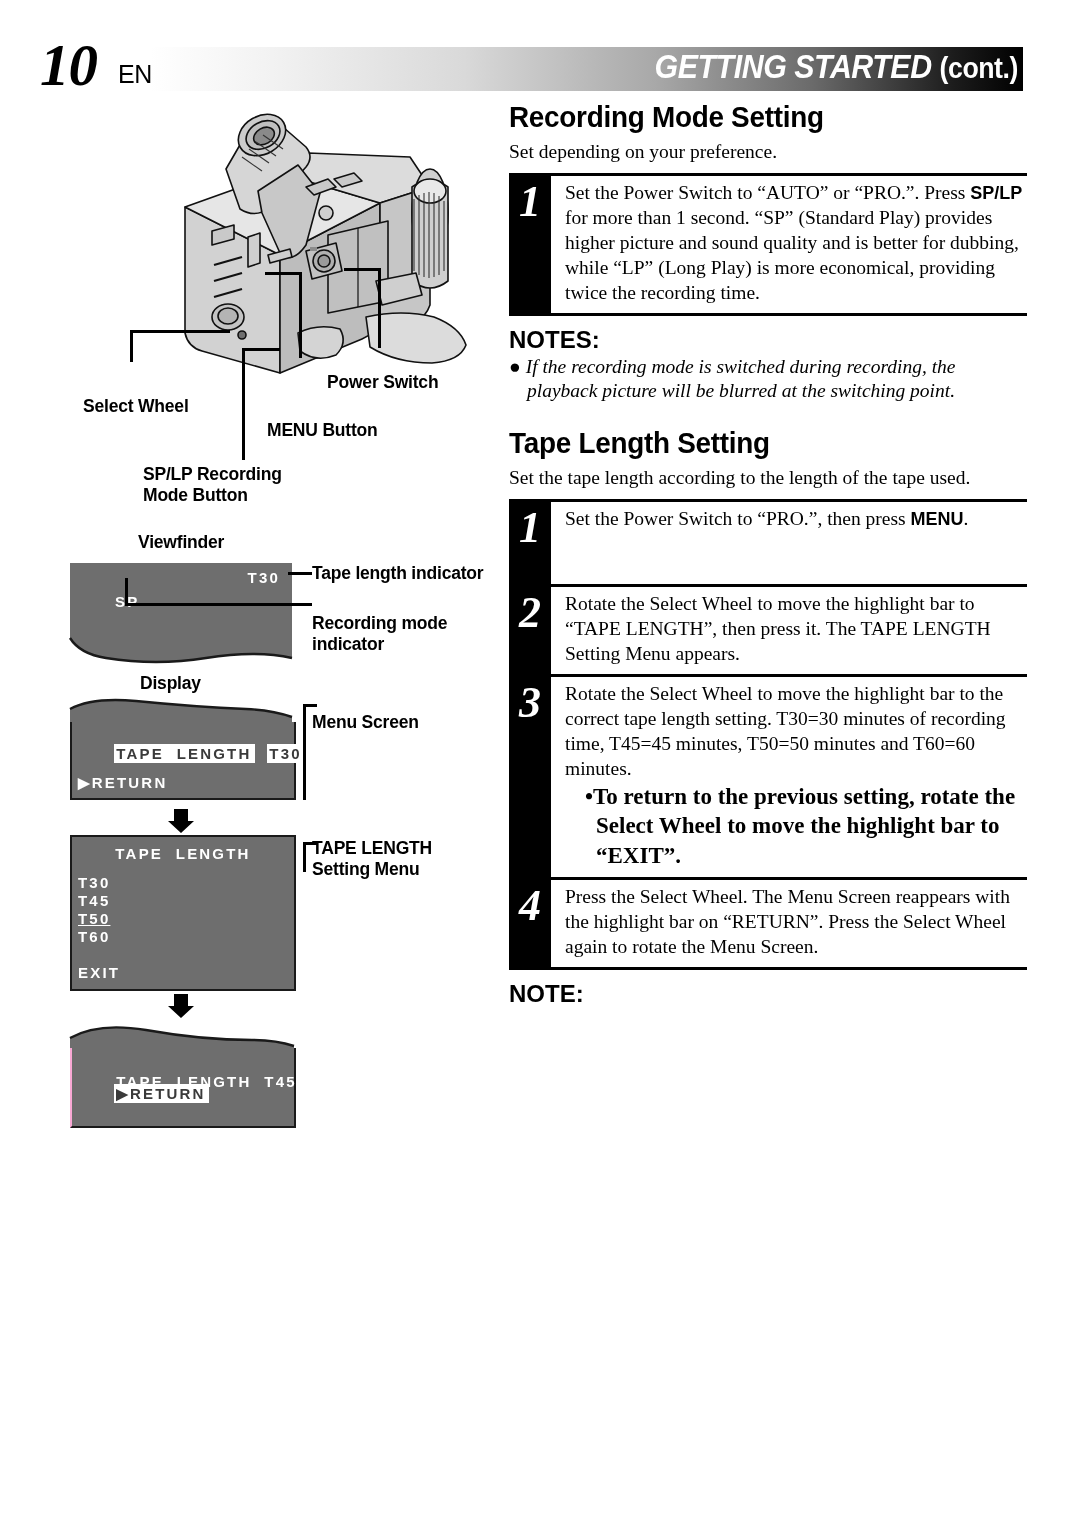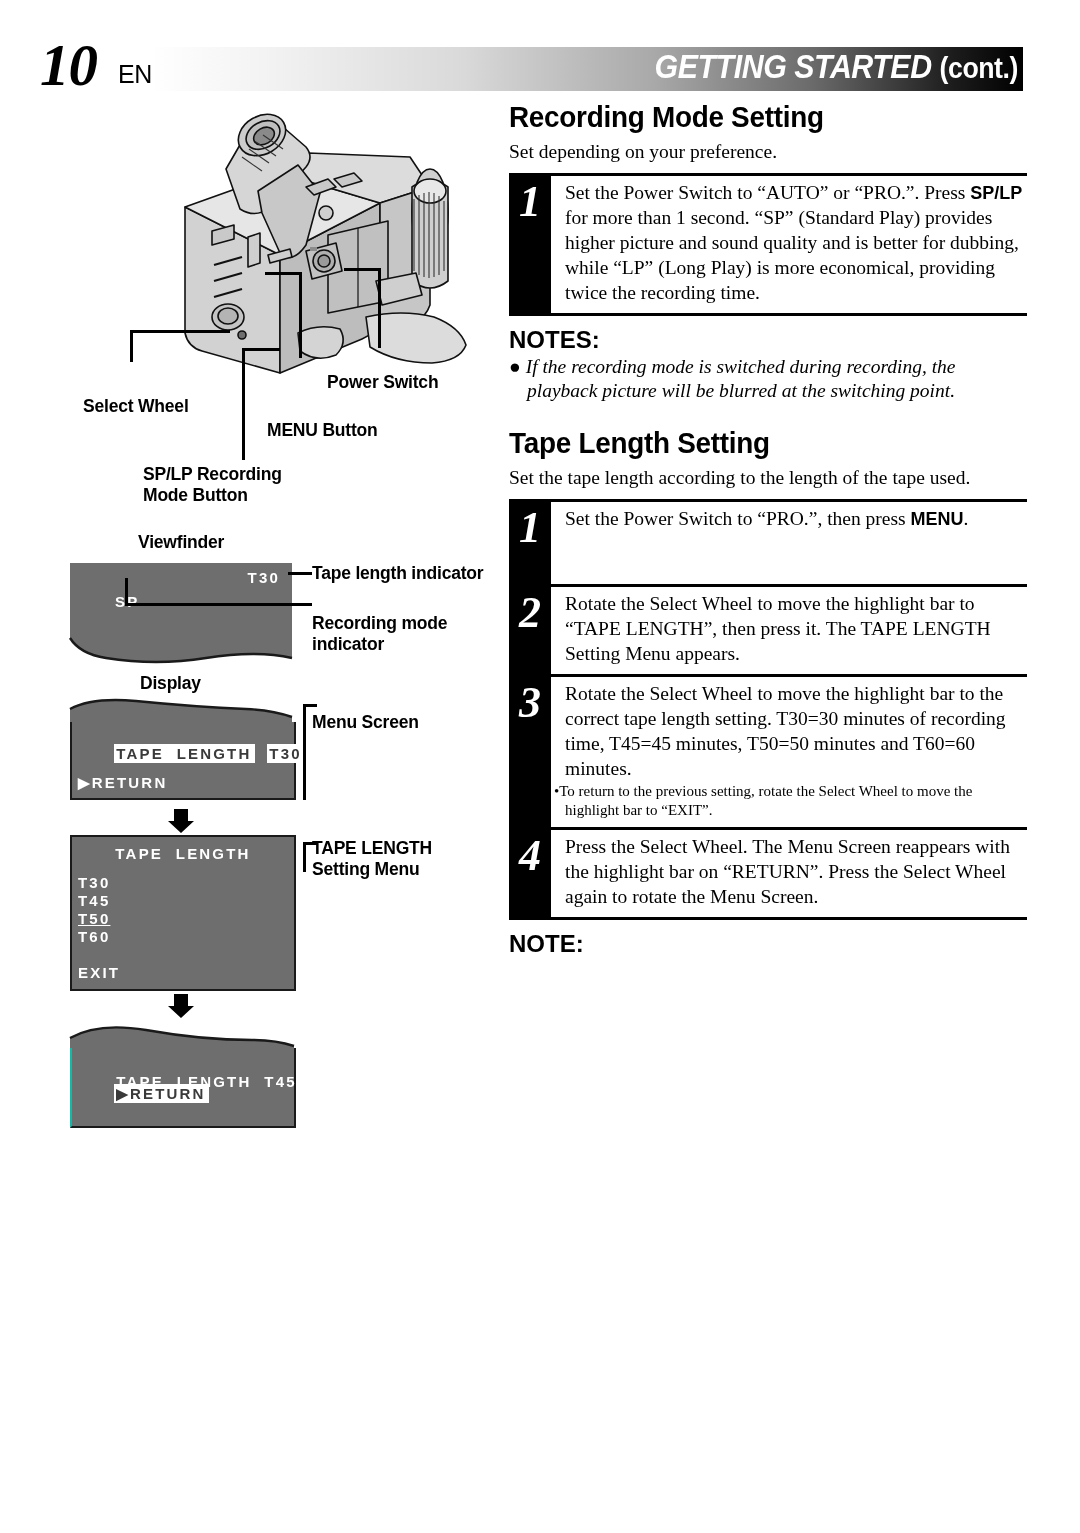--- a/index.html
+++ b/index.html
@@ -188,26 +188,27 @@
     box-sizing: border-box;
   }
   .step-body {
     margin-left: 56px;
     font-family: "Liberation Serif", serif;
     font-size: 19.5px;
     line-height: 1.28;
   }
   .step-body b { font-family: Liberation Sans, sans-serif; font-size: 18px; font-weight: bold; }
   .step-sub {
-    margin-left: 45px;
-    font-family: "Liberation Serif", serif;
-    font-size: 15px;
+    margin-left: 76px;
+    font-family: "Liberation Serif", serif;
+    font-size: 23px;
     line-height: 1.28;
     text-indent: -11px;
     padding-left: 11px;
+    font-weight: bold;
   }
   .notes-head {
     font-family: "Liberation Sans", sans-serif;
     font-weight: bold;
     font-size: 24px;
     margin: 10px 0 1px 0;
   }
   .note-item {
     font-family: "Liberation Serif", serif;
     font-style: italic;
@@ -378,21 +379,21 @@
 Setting Menu</div>
 
   <svg class="down-arrow" style="left:168px; top:903px;" viewBox="0 0 26 26" xmlns="http://www.w3.org/2000/svg">
     <path d="M6 1 H20 V13 H26 L13 25 L0 13 H6 Z" fill="#000"></path>
   </svg>
 
   <svg class="tear-svg" style="left:62px; top:930px; width:238px; height:34px;" viewBox="0 0 238 34" preserveAspectRatio="none">
     <path d="M8 34 L8 18 Q36 2 84 10 Q140 20 190 20 Q214 20 232 26 L232 34 Z" fill="#6e6e6e"></path>
     <path d="M8 18 Q36 2 84 10 Q140 20 190 20 Q214 20 232 26" fill="none" stroke="#1a1a1a" stroke-width="2.4"></path>
   </svg>
-  <div class="screen" id="menu-screen-2" style="left:70px; top:958px; width:222px; height:78px; border-left:2px solid #14b8a6; border-right:2px solid #1a1a1a; border-bottom:2px solid #1a1a1a;">
+  <div class="screen" id="menu-screen-2" style="left:70px; top:958px; width:222px; height:78px; border-left:2px solid #f9a8d4; border-right:2px solid #1a1a1a; border-bottom:2px solid #1a1a1a;">
     <div class="screen-text" style="left:6px; top:8px;">
       <span>TAPE  LENGTH</span><span>&nbsp;&nbsp;</span><span>T45</span>
     </div>
     <div class="screen-text" style="left:4px; bottom:6px;">
       <span class="inverted">▶RETURN</span>
     </div>
   </div>
 </div>
 
 <div id="right-col">

